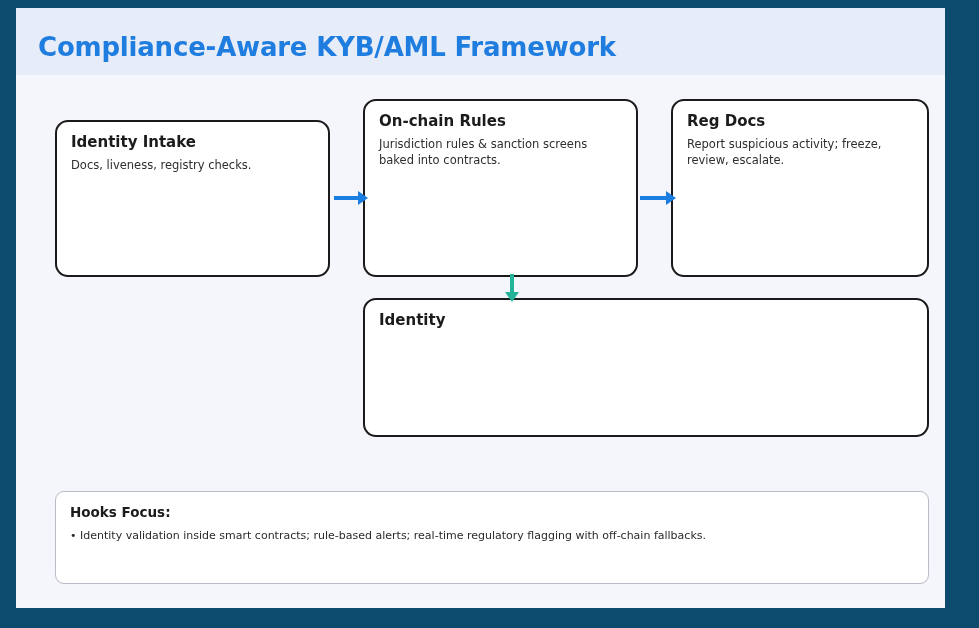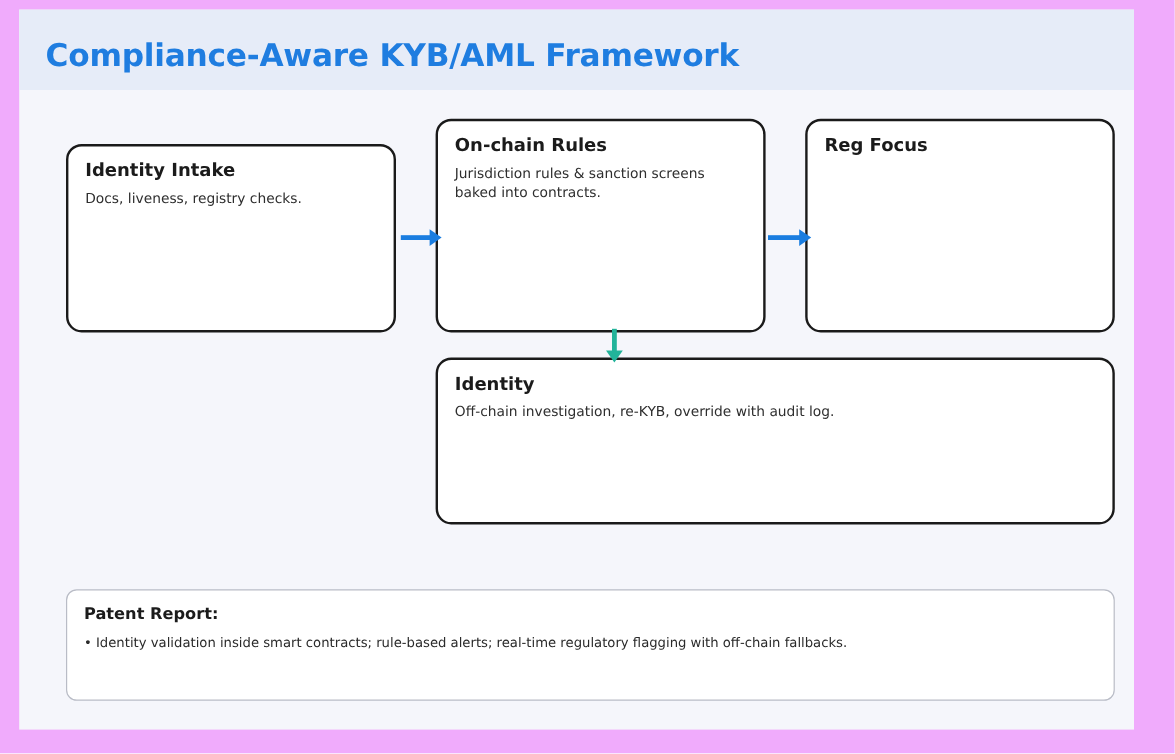--- a/index.html
+++ b/index.html
@@ -5,21 +5,21 @@
   html, body {
     margin: 0;
     padding: 0;
     background: #ffffff;
     font-family: "DejaVu Sans", "Liberation Sans", sans-serif;
   }
   #screen {
     position: relative;
     width: 979px;
     height: 628px;
-    background: #f0abfc;
+    background: #0c4a6e;
     overflow: hidden;
   }
   
   .canvas {
     position: absolute;
     left: 16px;
     top: 8px;
     width: 929px;
     height: 600px;
     background: #f5f6fb;
@@ -162,40 +162,41 @@
       <p class="node-desc">Jurisdiction rules &amp; sanction screens
 baked into contracts.</p>
     </div>
 
     <div class="node" id="node-identity">
       <p class="node-title">Identity Intake</p>
       <p class="node-desc">Docs, liveness, registry checks.</p>
     </div>
 
     <div class="node" id="node-reghooks">
-      <p class="node-title">Reg Focus</p>
+      <p class="node-title">Reg Docs</p>
+      <p class="node-desc">Report suspicious activity; freeze,
+review, escalate.</p>
     </div>
 
     <div class="node" id="node-fallback">
       <p class="node-title">Identity</p>
-      <p class="node-desc">Off-chain investigation, re-KYB, override with audit log.</p>
     </div>
 
     <div class="arrow-h" id="arrow-1">
       <div class="shaft"></div>
       <div class="head"></div>
     </div>
     <div class="arrow-h" id="arrow-2">
       <div class="shaft"></div>
       <div class="head"></div>
     </div>
     <div class="arrow-v" id="arrow-3">
       <div class="shaft"></div>
       <div class="head"></div>
     </div>
 
     <div class="panel">
-      <p class="panel-title">Patent Report:</p>
+      <p class="panel-title">Hooks Focus:</p>
       <p class="panel-bullet">• Identity validation inside smart contracts; rule-based alerts; real-time regulatory flagging with off-chain fallbacks.</p>
     </div>
 
   </div>
 </div>
 
 </body></html>

